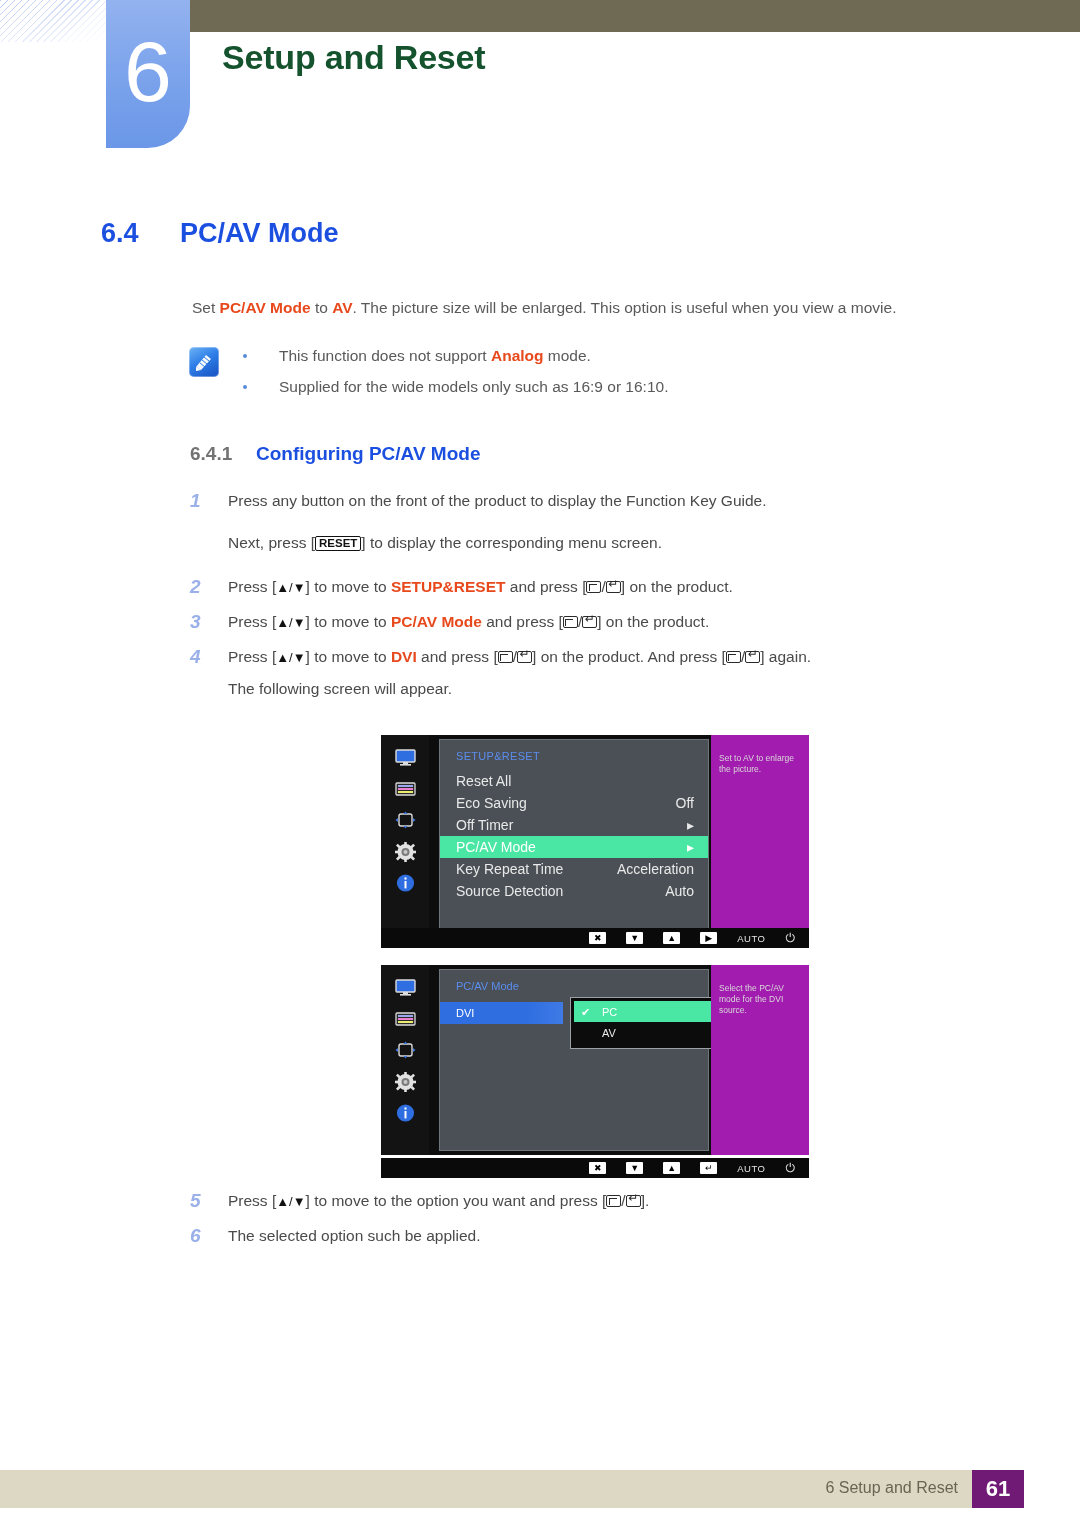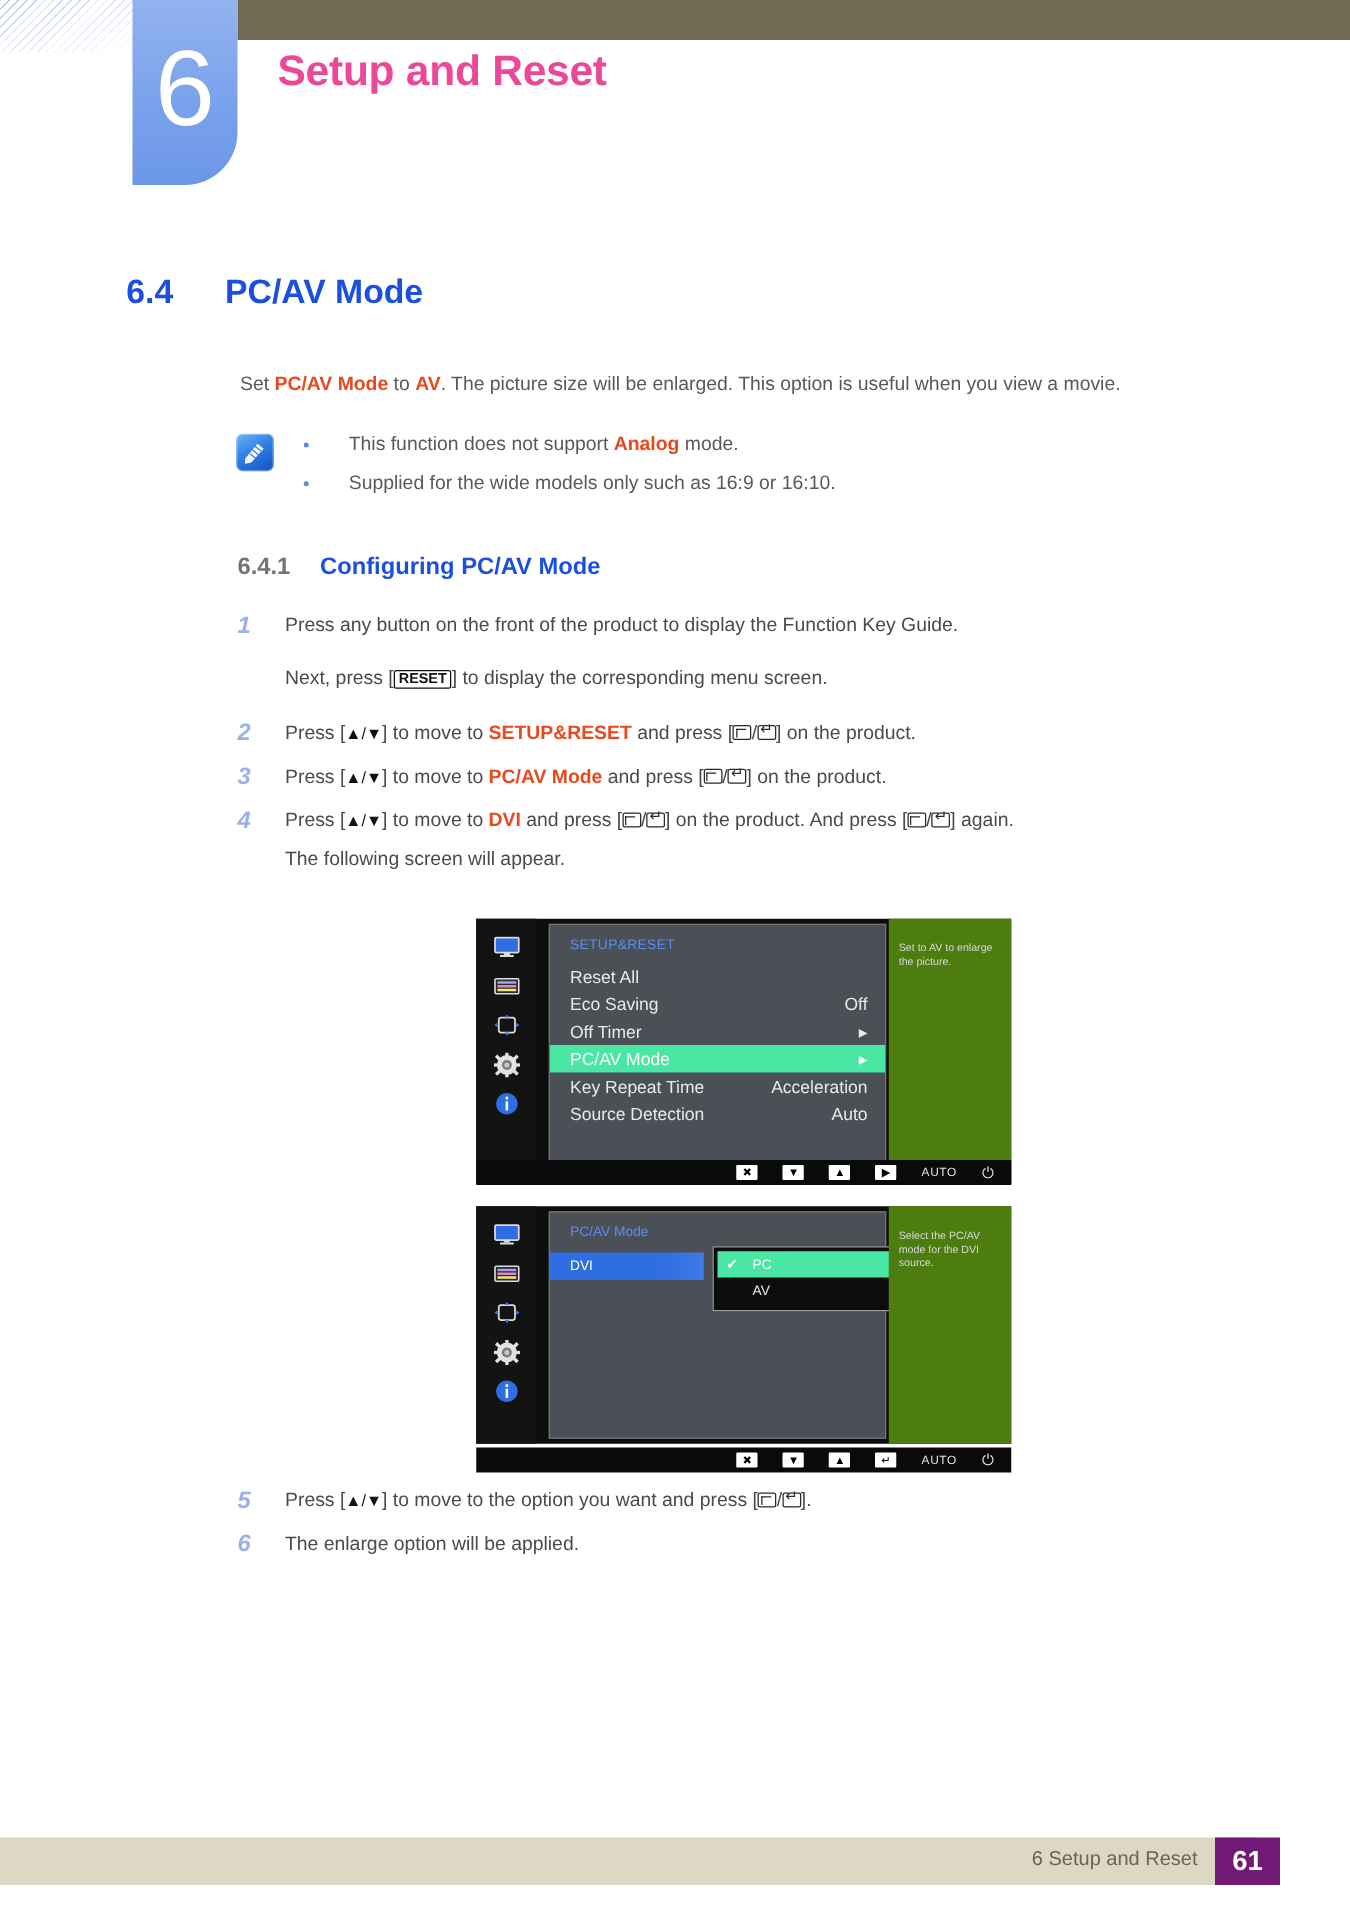--- a/index.html
+++ b/index.html
@@ -30,21 +30,21 @@
     background: linear-gradient(180deg,#93b2ef 0%, #7ea5ec 45%, #6b97e8 100%);
     border-bottom-left-radius:0; border-bottom-right-radius:42px;
   }
   .chapter-num {
     position:absolute; left:106px; top:16px; width:84px; height:110px;
     color:#fff; font-size:86px; line-height:110px; text-align:center;
     font-weight:400;
   }
   .chapter-title {
     position:absolute; left:222px; top:38px;
-    color:#ec4899; font-size:34px; font-weight:bold; letter-spacing:-.2px;
+    color:#14532d; font-size:34px; font-weight:bold; letter-spacing:-.2px;
   }
 
   
   .sec-num {
     position:absolute; left:101px; top:218px;
     color:#1b4fe0; font-size:27px; font-weight:bold;
   }
   .sec-title {
     position:absolute; left:180px; top:218px;
     color:#1b4fe0; font-size:27px; font-weight:bold;
@@ -123,21 +123,21 @@
     position:absolute; left:0; top:0; width:48px; height:100%;
     background:#131313; display:flex; flex-direction:column;
     align-items:center; justify-content:flex-start; padding-top:14px; gap:13px;
   }
   .osd-main {
     position:absolute; left:58px; top:4px; right:100px; bottom:4px;
     background:#4a5055; border:1px solid #6e767c;
   }
   .osd-help {
     position:absolute; right:0; top:0; width:98px; height:100%;
-    background:#4d7c0f; color:#d8d8d8; font-size:8.5px; line-height:11px;
+    background:#a21caf; color:#d8d8d8; font-size:8.5px; line-height:11px;
     padding:18px 7px 0 8px;
     margin-left:22px;
   }
   .osd-bar {
     position:absolute; left:0; width:100%; height:20px; background:#0a0a0a;
     display:flex; align-items:center; justify-content:flex-end; gap:20px; padding-right:14px;
   }
   .bar-key {
     width:17px; height:12px; background:#fff; color:#000; font-size:9px;
     display:flex; align-items:center; justify-content:center; border-radius:1px;
@@ -428,21 +428,21 @@
     <div class="bar-pow">⏻</div>
   </div>
 
   <div class="steps" style="top:1190px;">
     <div class="step">
       <div class="step-n">5</div>
       <div class="step-t"><span>Press [</span><span class="arr">▲/▼</span><span>] to move to the option you want and press [</span><span class="icn-btn src"></span>/<span class="icn-btn ent"></span><span>].</span></div>
     </div>
     <div class="step">
       <div class="step-n">6</div>
-      <div class="step-t">The enlarge option will be applied.</div>
+      <div class="step-t">The selected option such be applied.</div>
     </div>
   </div>
 
   <div class="foot-bar"></div>
   <div class="foot-txt">6 Setup and Reset</div>
   <div class="foot-pg">61</div>
 
 </div>
 
 </body></html>

